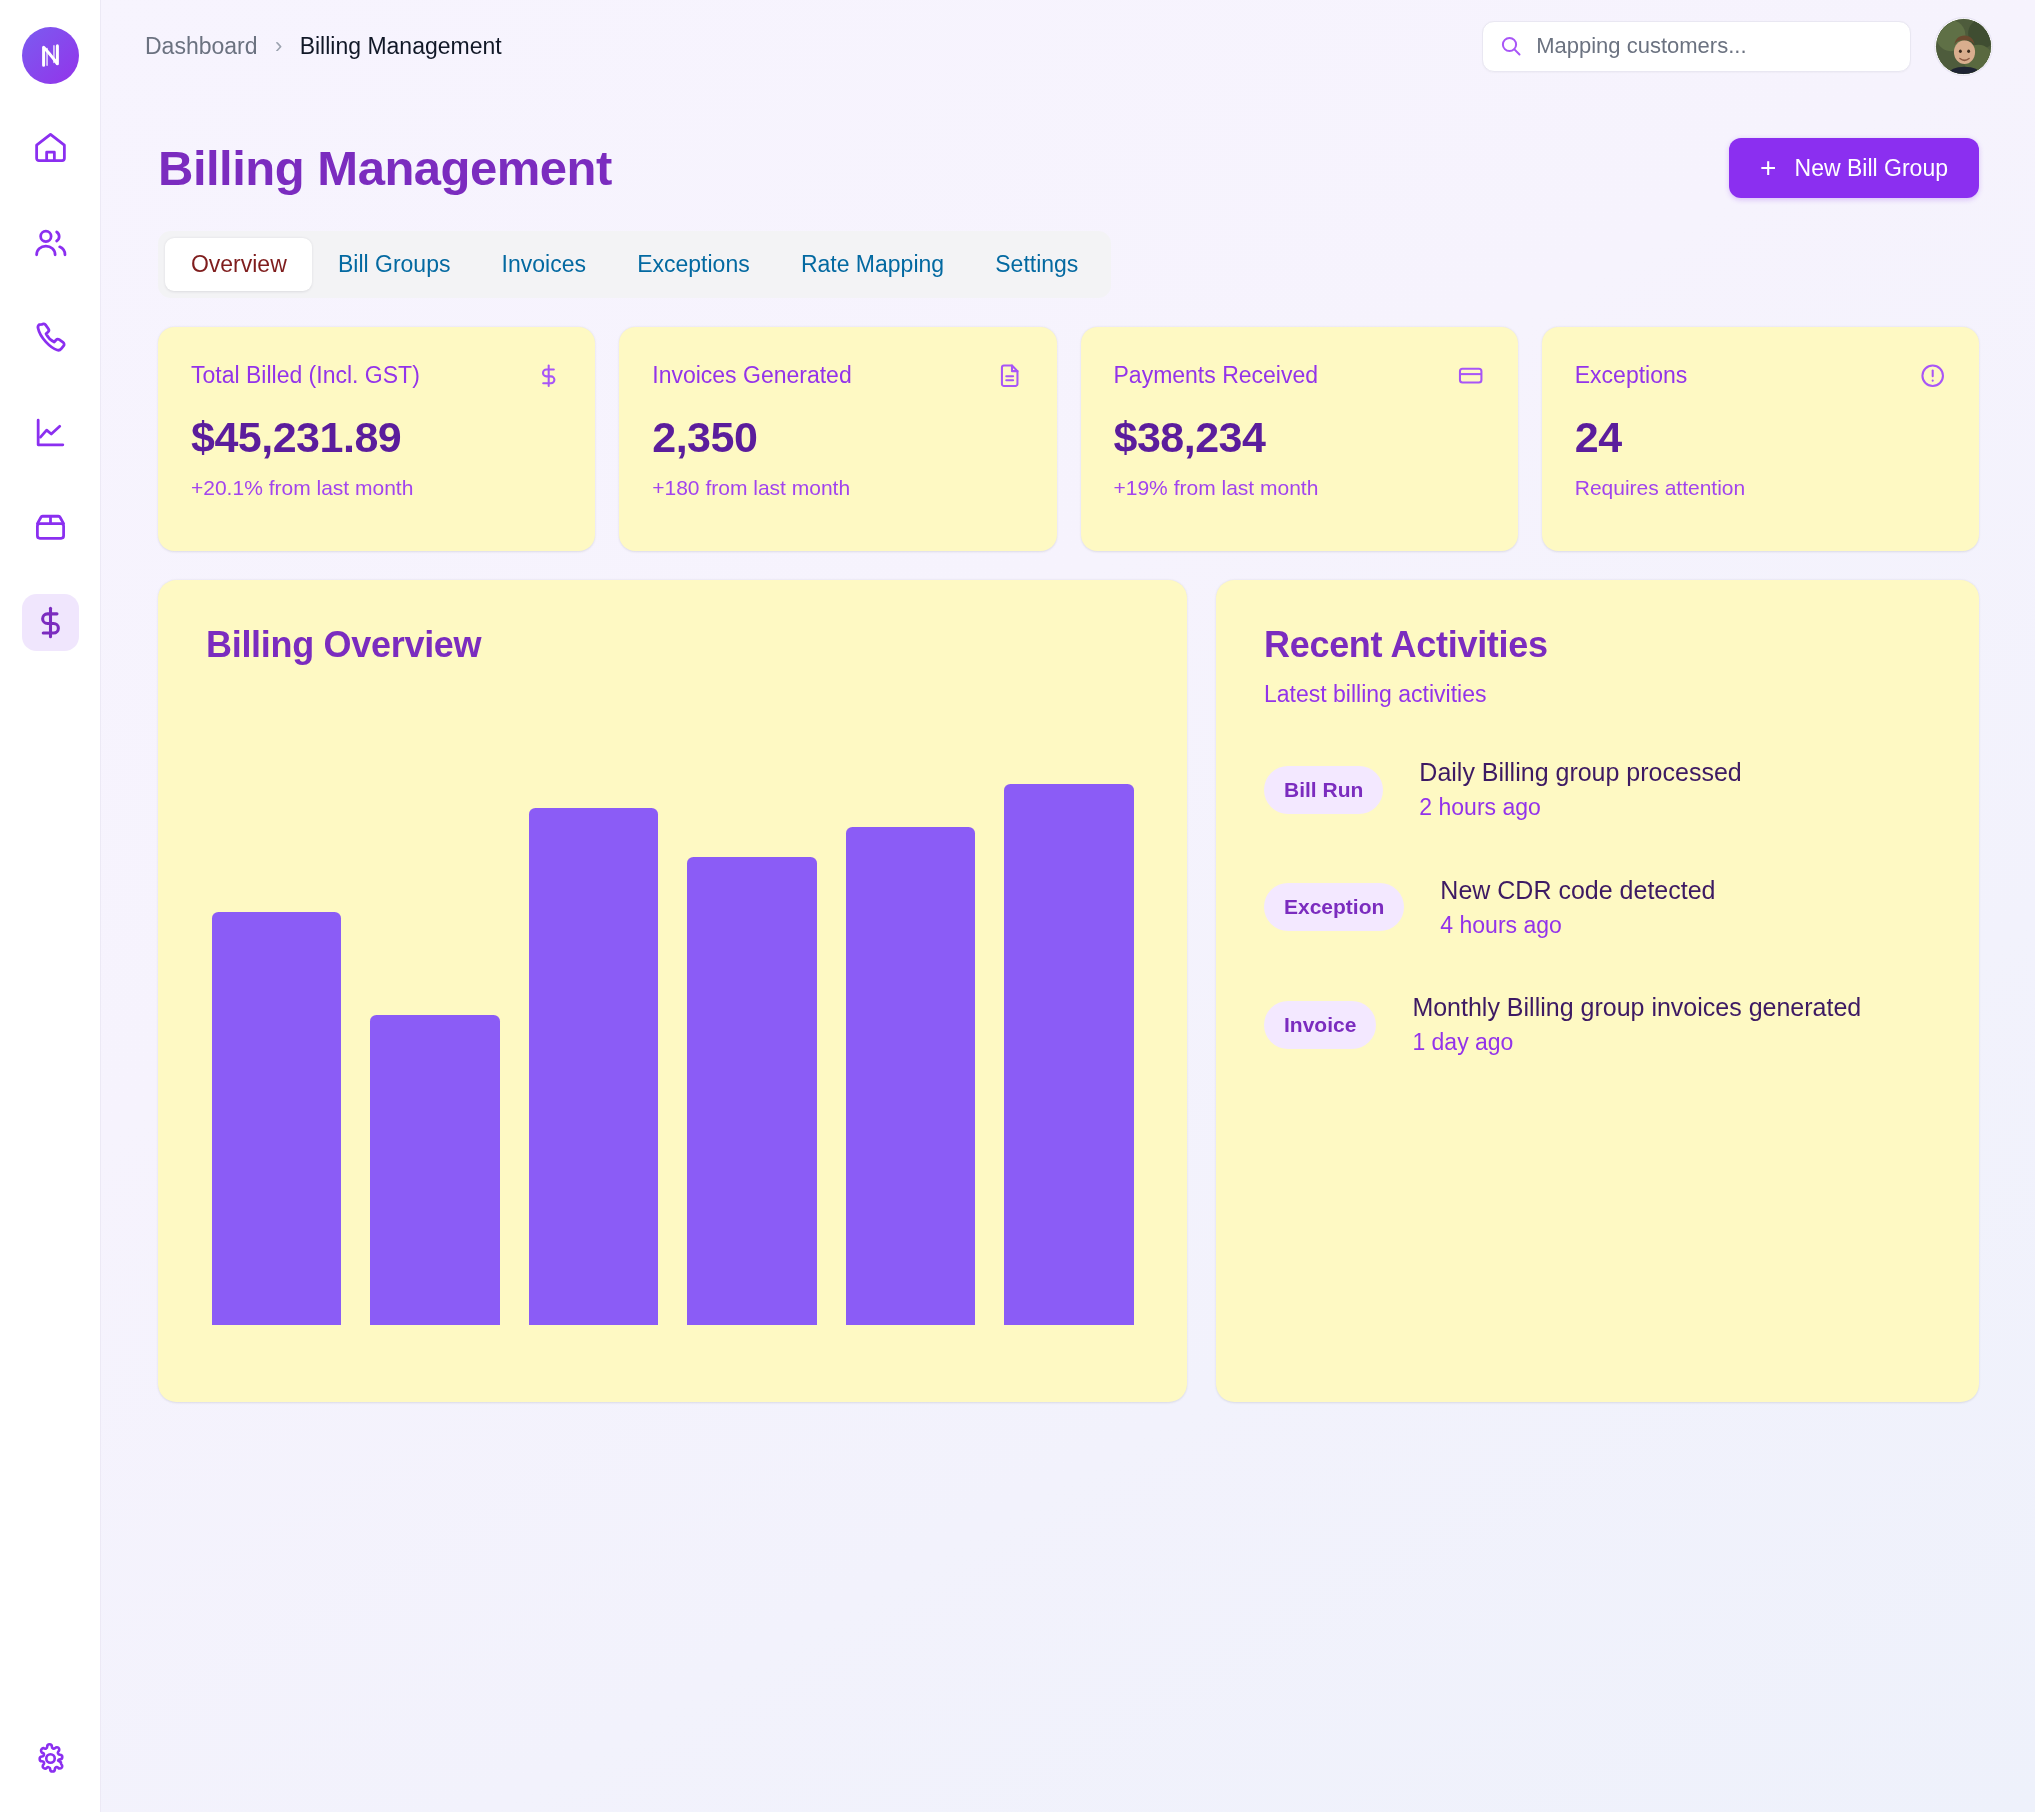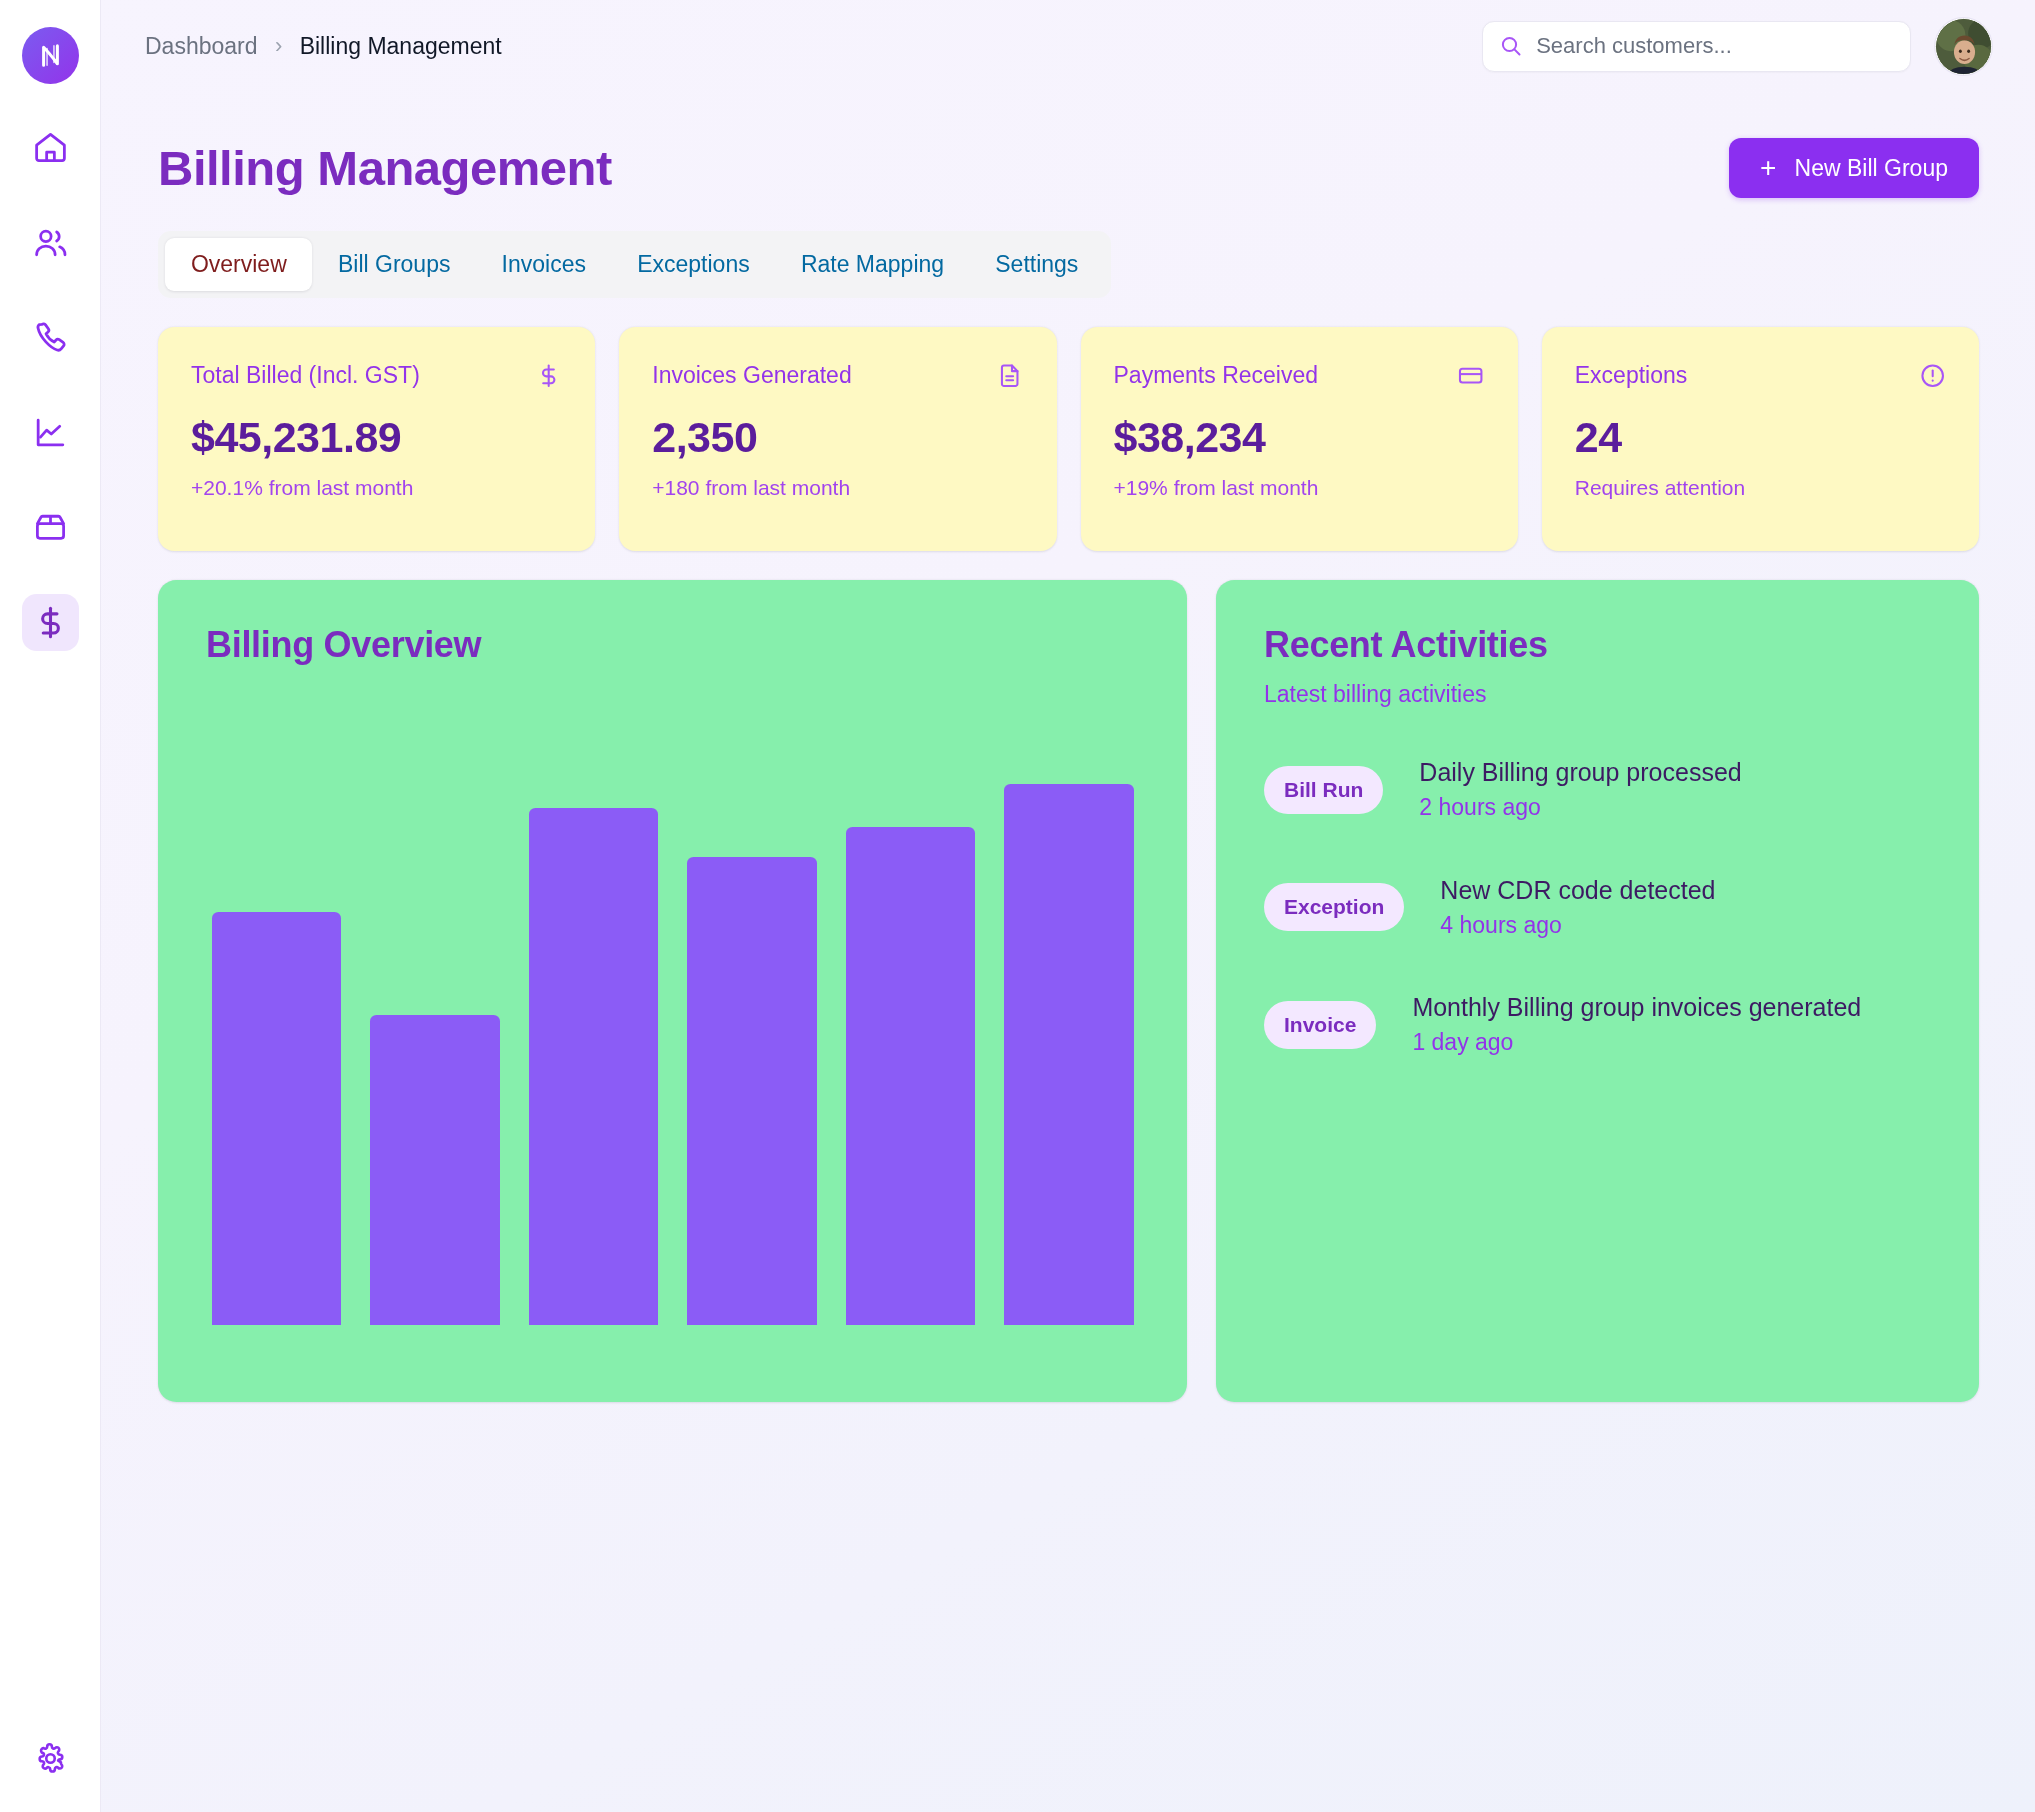--- a/index.html
+++ b/index.html
@@ -173,21 +173,21 @@
   .stat-sub { font-size: 21px; color: #a244ee; margin-top: 14.6px; }
 
   
   .panels {
     margin-top: 29px;
     display: grid;
     grid-template-columns: 1029px 1fr;
     gap: 29px;
   }
   .panel {
-    background: #86efac;
+    background: #fef9c3;
     border-radius: 18.3px;
     box-shadow: 0 0.9px 2.7px rgba(16,24,40,0.07), 0 0.9px 1.8px rgba(16,24,40,0.04);
     height: 822px;
     padding: 44px 48px;
   }
   .panel-title {
     font-size: 36px;
     font-weight: bold;
     color: #7b2cbf;
     letter-spacing: -0.3px;
@@ -306,21 +306,21 @@
       <span class="crumb-sep">›</span>
       <span class="crumb-current">Billing Management</span>
     </nav>
 
     <div class="topbar-right">
       <div class="searchbox">
         <svg width="24" height="24" viewBox="0 0 24 24" fill="none" stroke="#a855f7" stroke-width="2" stroke-linecap="round">
           <circle cx="10.5" cy="10.5" r="6.6"></circle>
           <path d="M15.4 15.4 L20.5 20.5"></path>
         </svg>
-        <span class="search-placeholder">Search customers...</span>
+        <span class="search-placeholder">Mapping customers...</span>
       </div>
 
       <div class="avatar">
         <svg width="57" height="57" viewBox="0 0 62 62">
           <defs>
             <clipPath id="ac">
                 <circle cx="31" cy="31" r="31"></circle>
               </clipPath>
           </defs>
           <g clip-path="url(#ac)">

